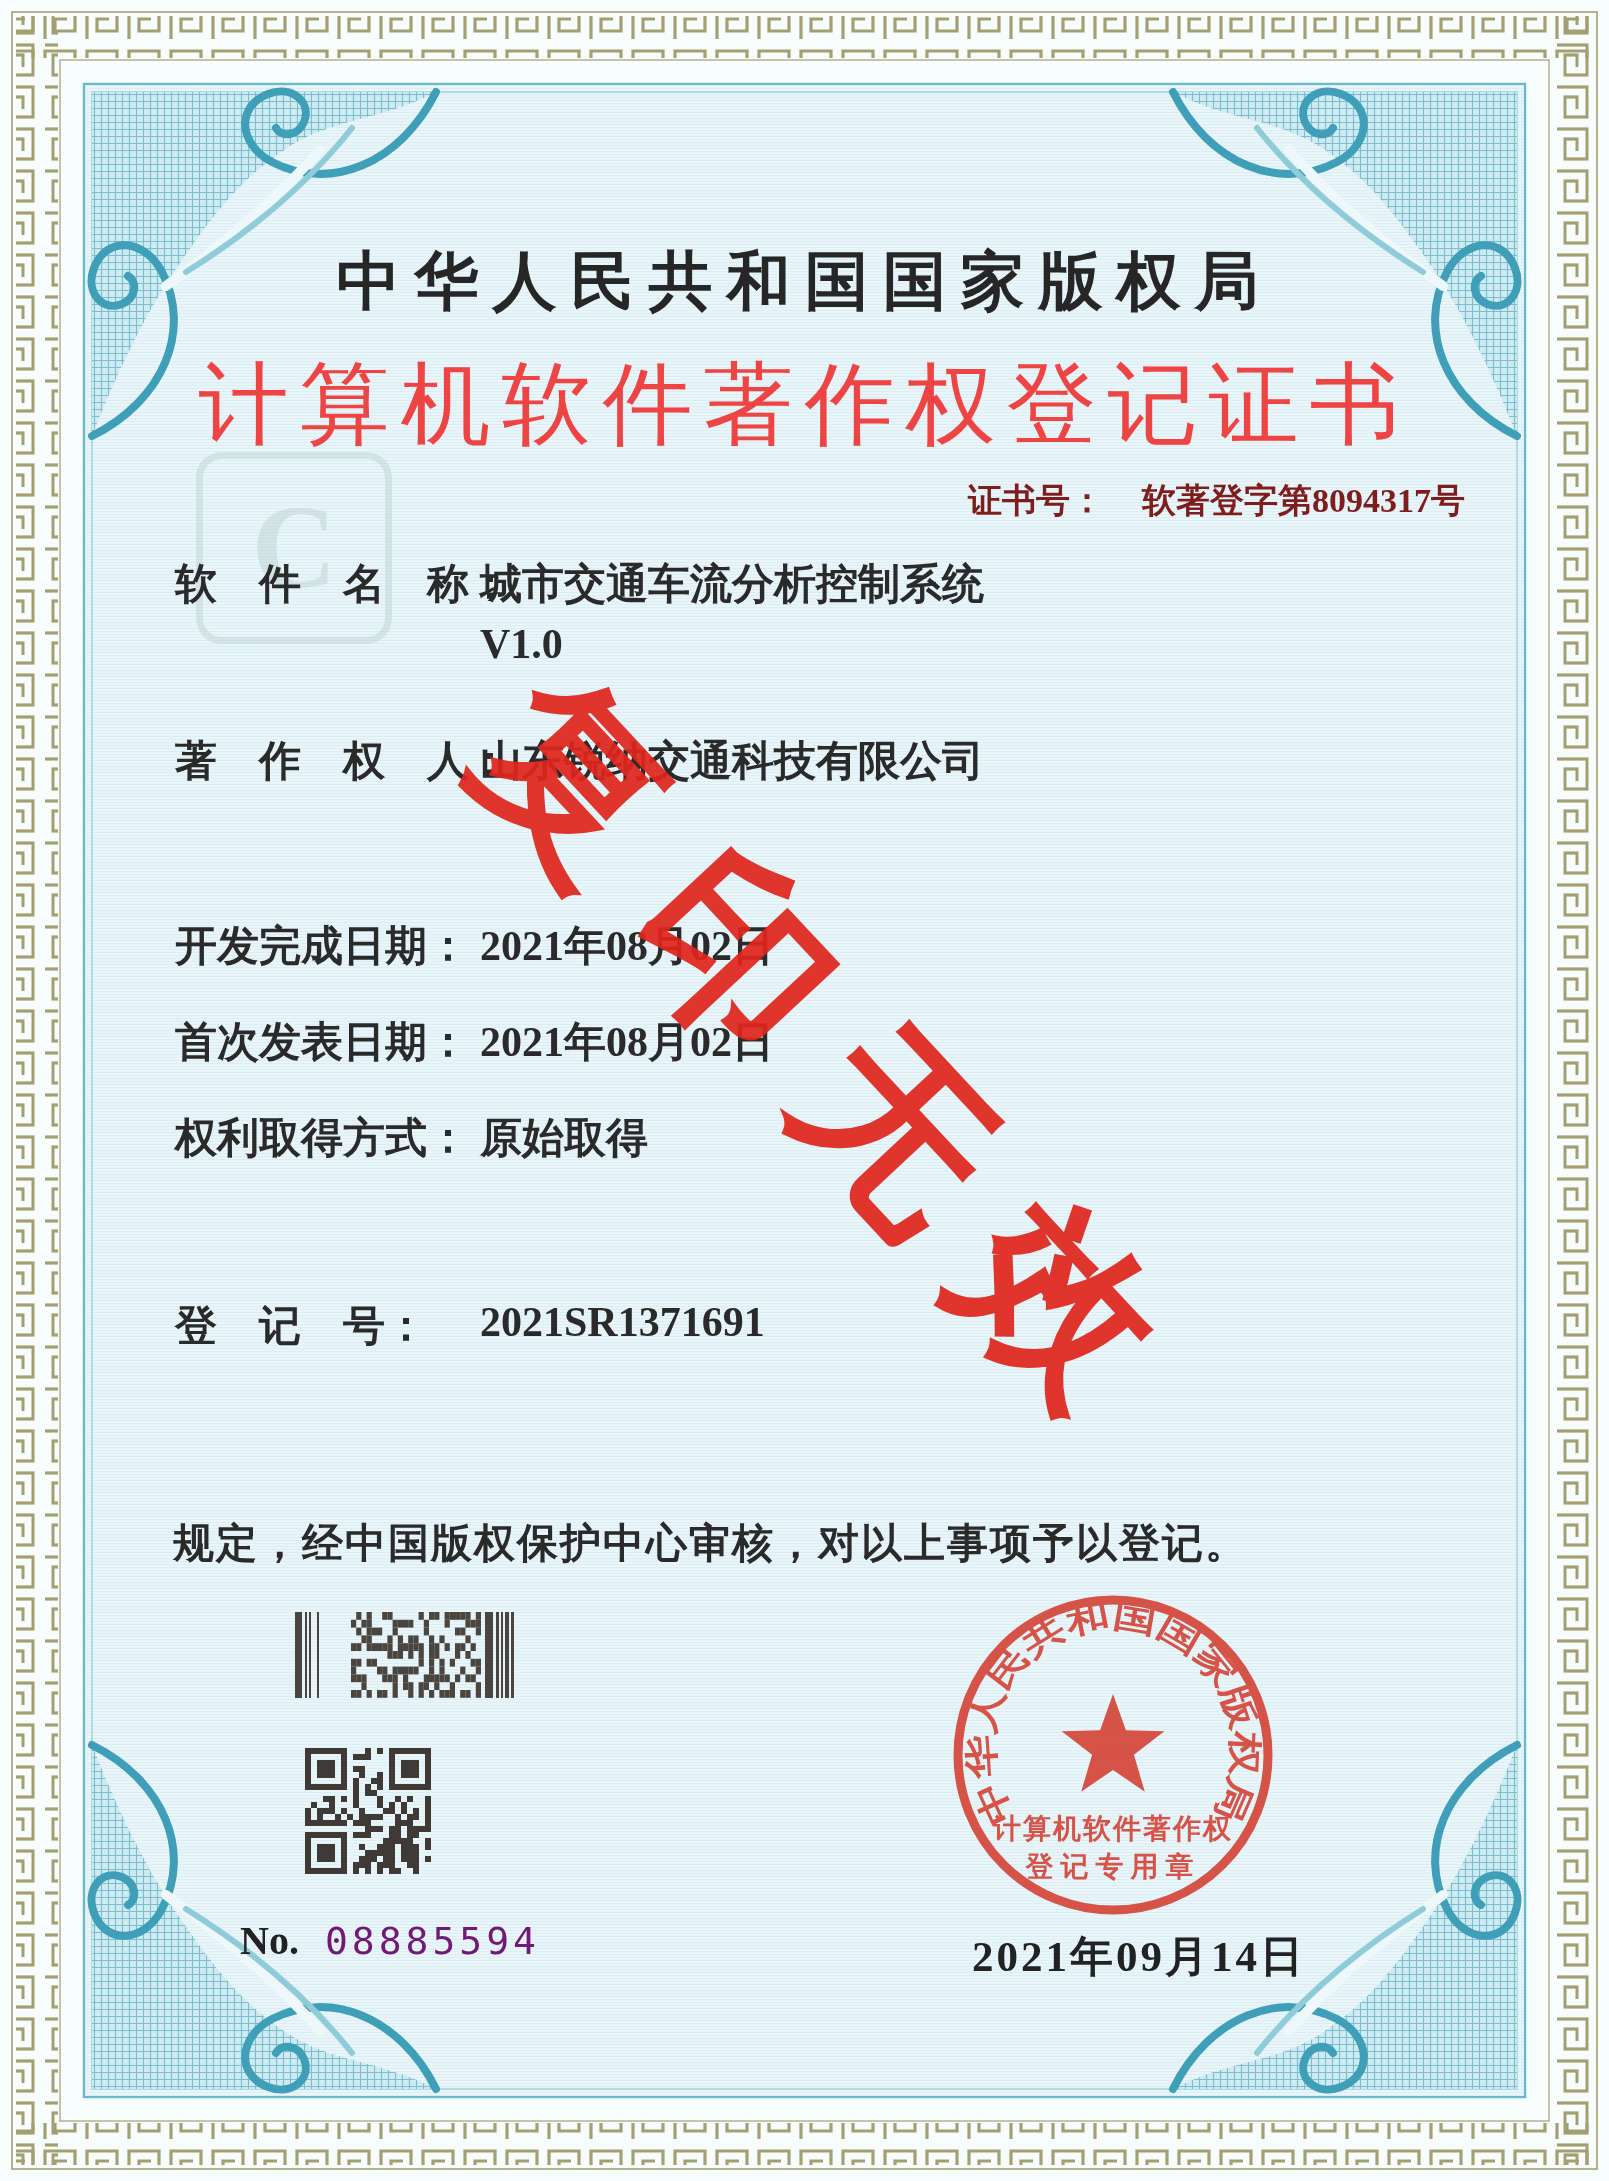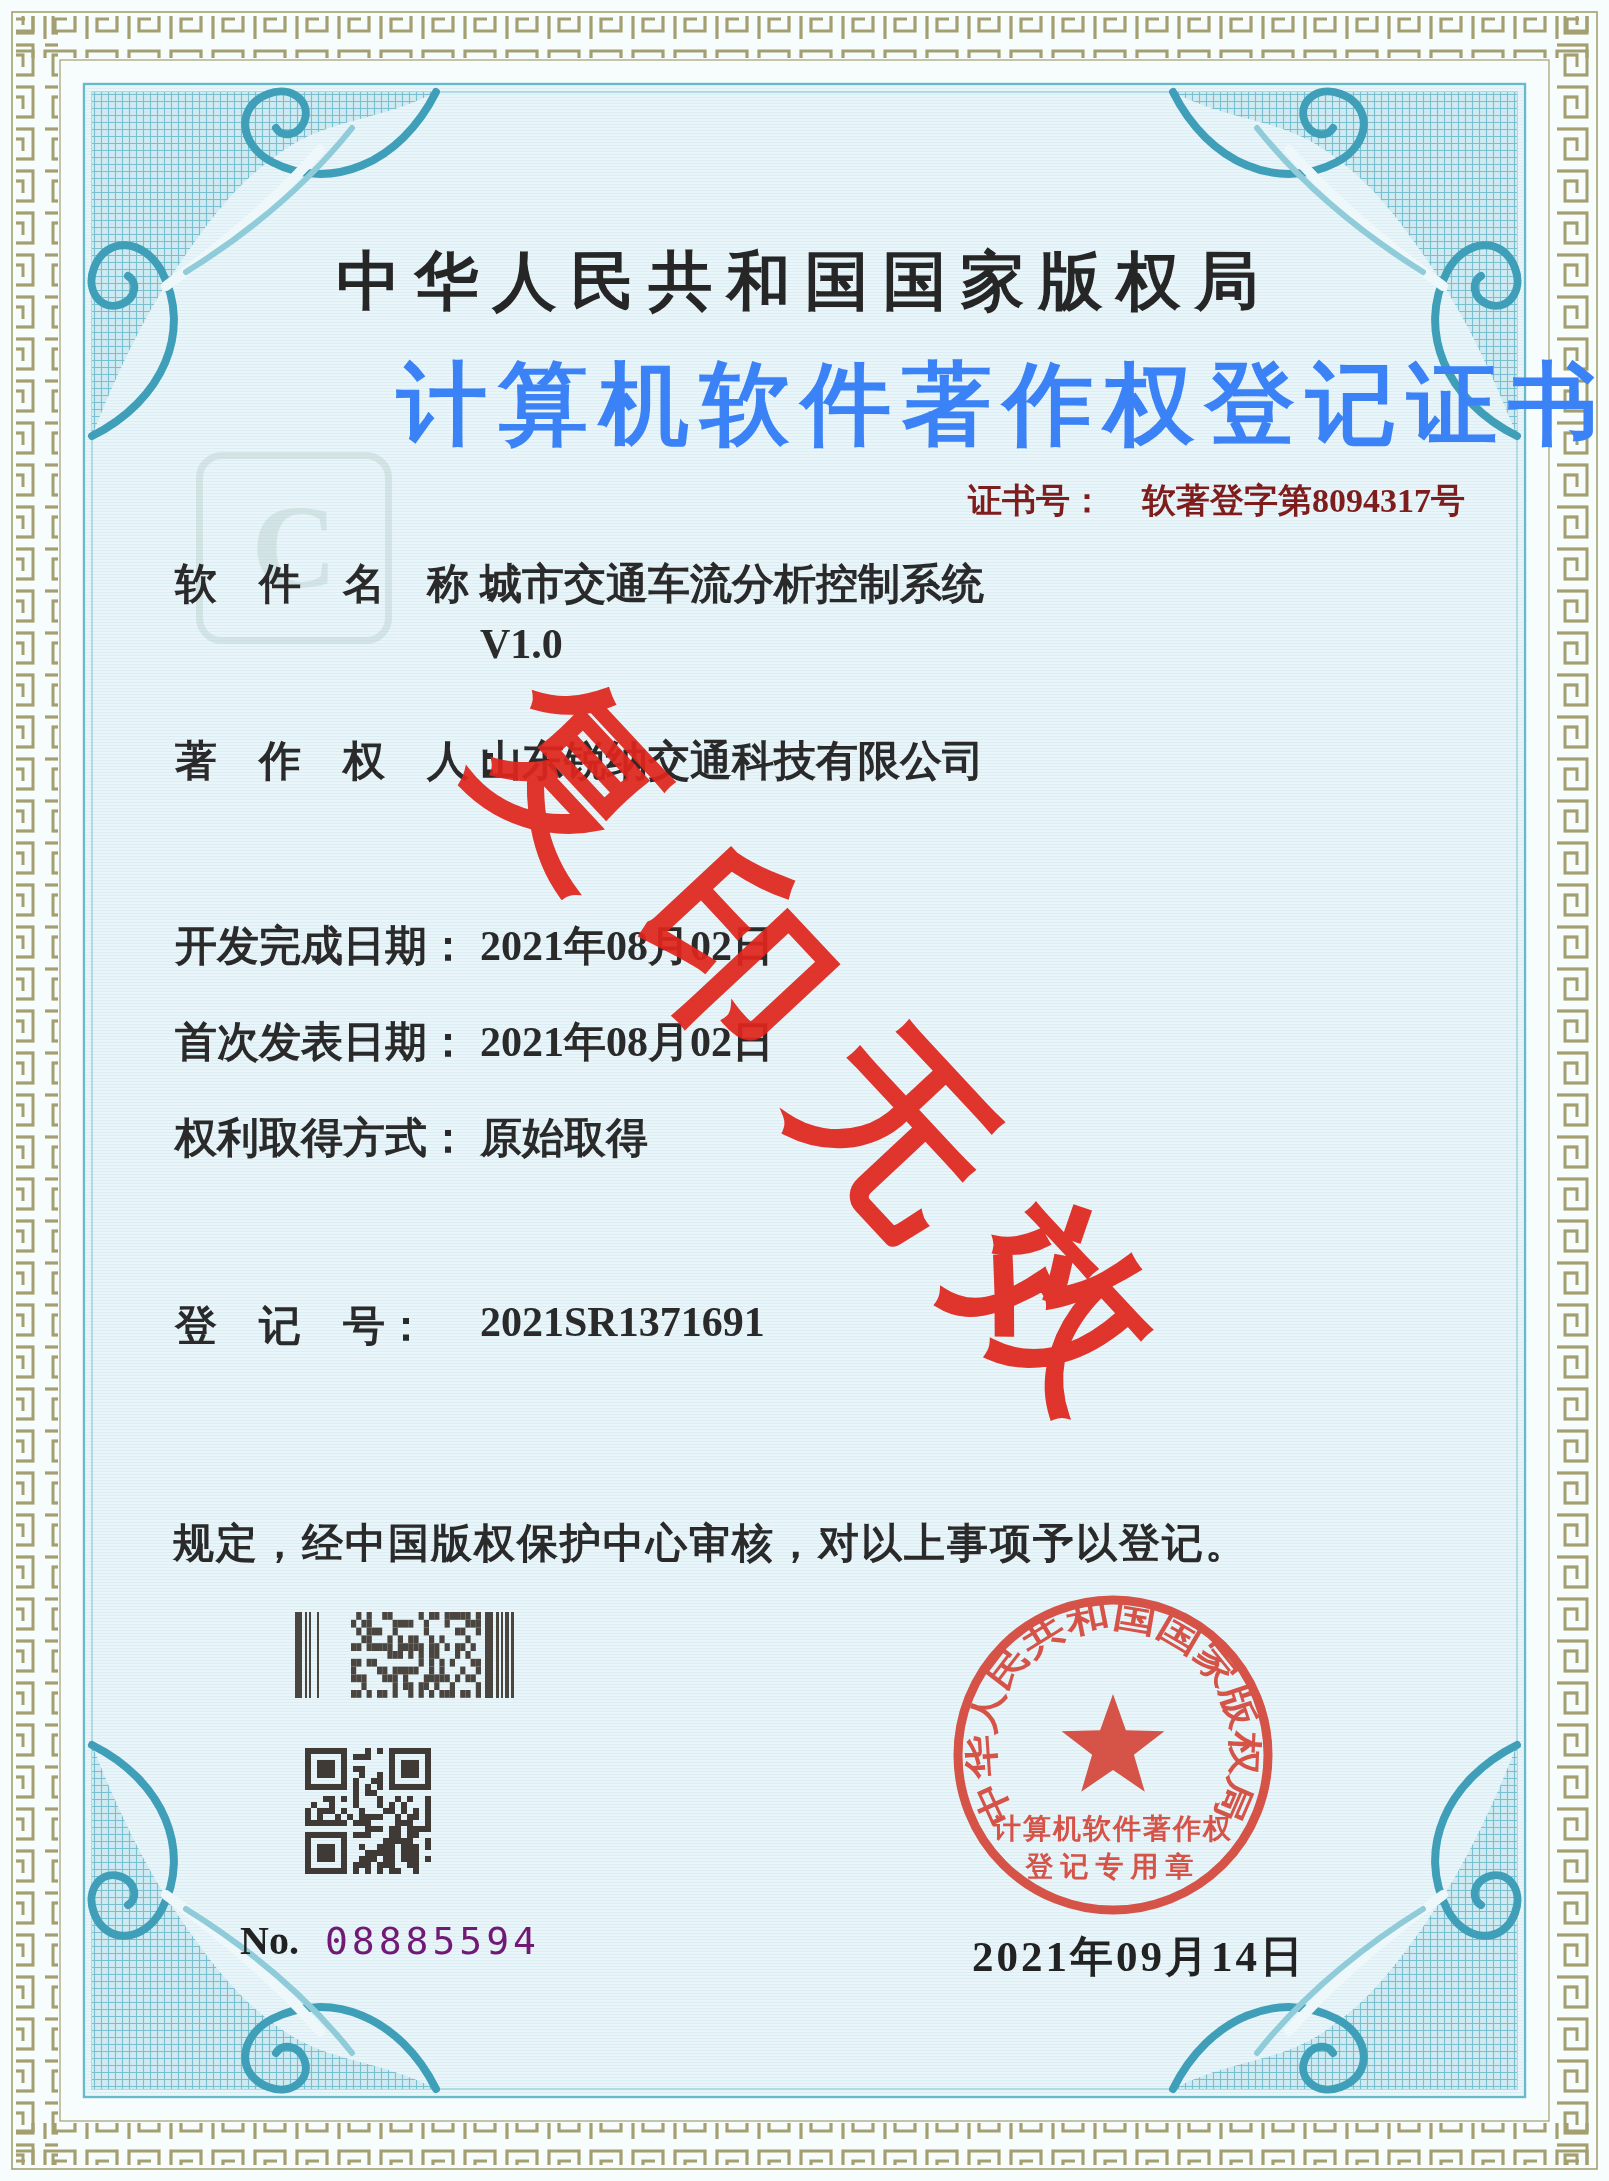--- a/index.html
+++ b/index.html
@@ -15,21 +15,21 @@
     position:absolute;left:86px;top:86px;right:86px;bottom:86px;
     background:repeating-linear-gradient(180deg, rgba(255,255,255,0) 0 2px, rgba(183,221,232,0.30) 2px 3px), #e9f5f9;
   }
   .frame{position:absolute;left:0;top:0;width:1609px;height:2181px;pointer-events:none;}
   .abs{position:absolute;}
   .center{left:0;right:0;text-align:center;}
   .title{
     font-size:64px;font-weight:700;letter-spacing:14px;color:#262626;
   }
   .subtitle{
-    font-size:90px;font-weight:700;letter-spacing:11px;color:#3b82f6;text-align:right;
+    font-size:90px;font-weight:400;letter-spacing:11px;color:#ef4444;
   }
   .certno{font-size:34px;font-weight:700;color:#7f1d1d;}
   .certno .val{margin-left:38px;}
   .frow{font-size:42px;font-weight:700;color:#2a2a2a;white-space:nowrap;}
   .frow .flabel{display:inline-block;}
   .frow .fvalue{position:absolute;left:305px;top:0;}
   .version{font-size:42px;font-weight:700;}
   .para{font-size:41px;font-weight:700;letter-spacing:2px;color:#2a2a2a;white-space:nowrap;}
   .serial{font-size:40px;font-weight:700;color:#222;}
   .serial .num{

